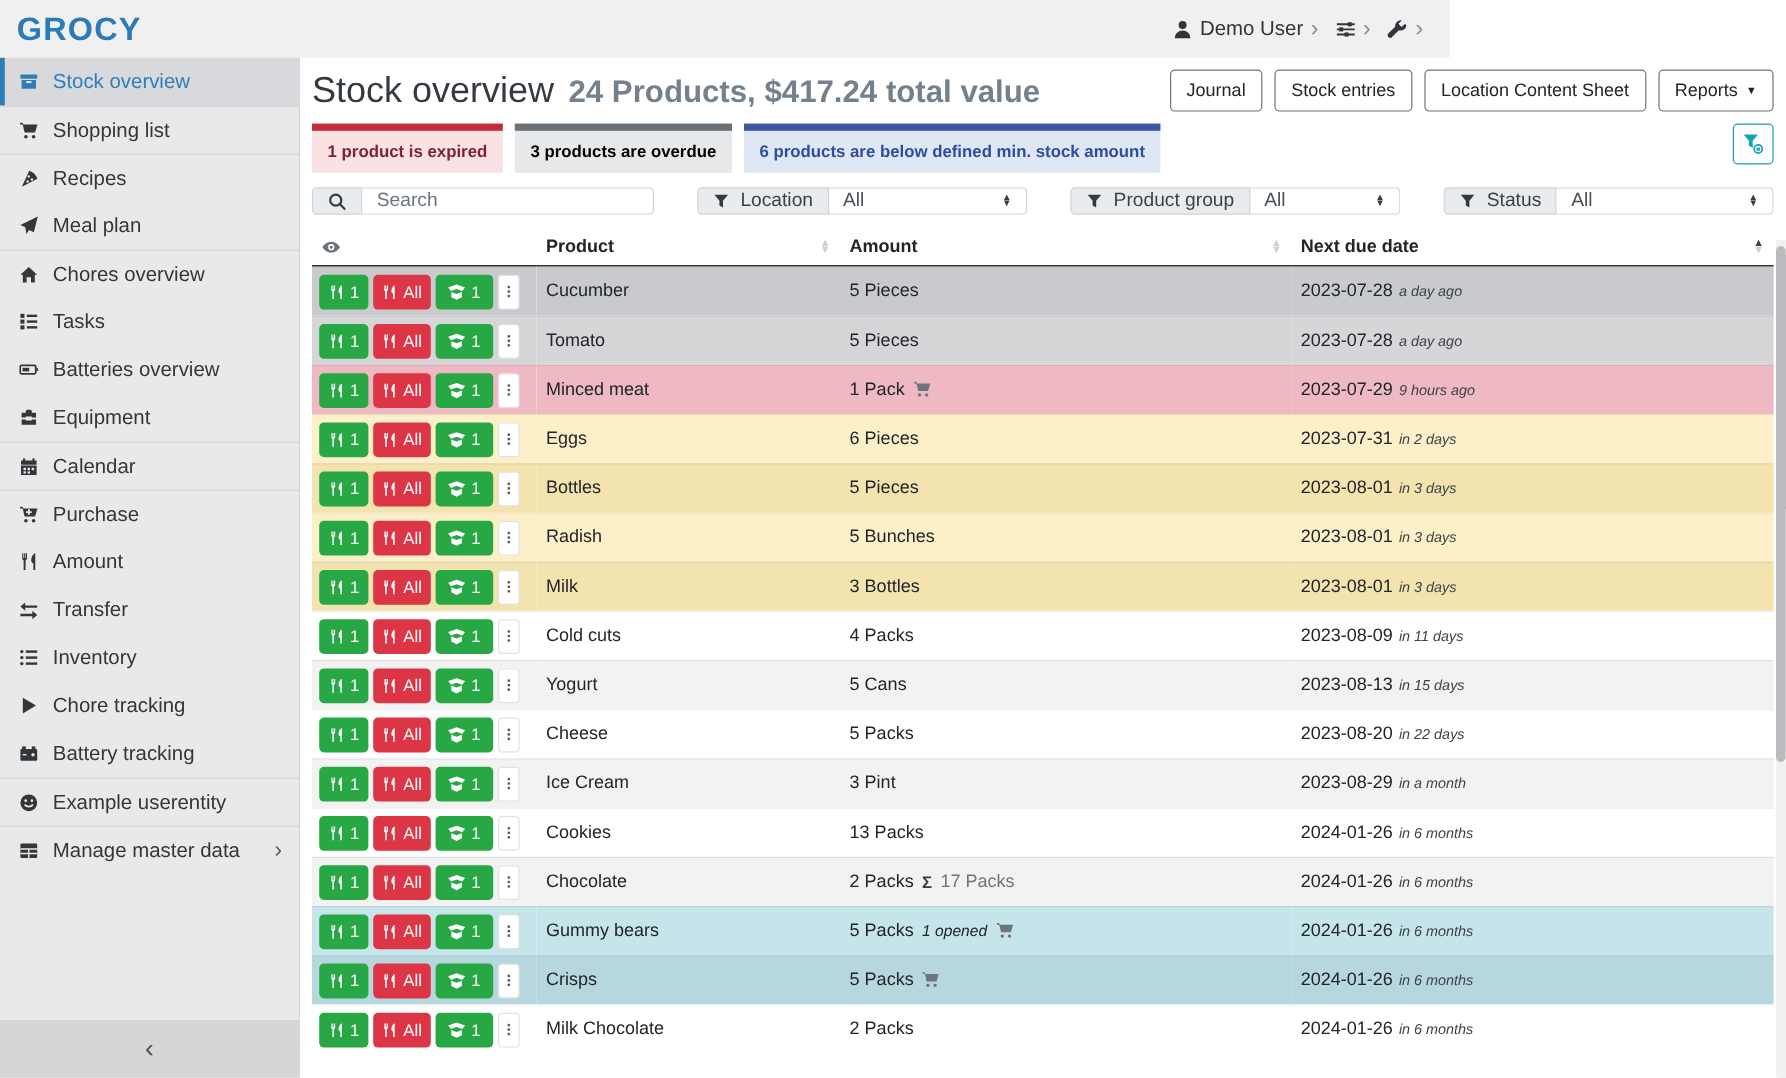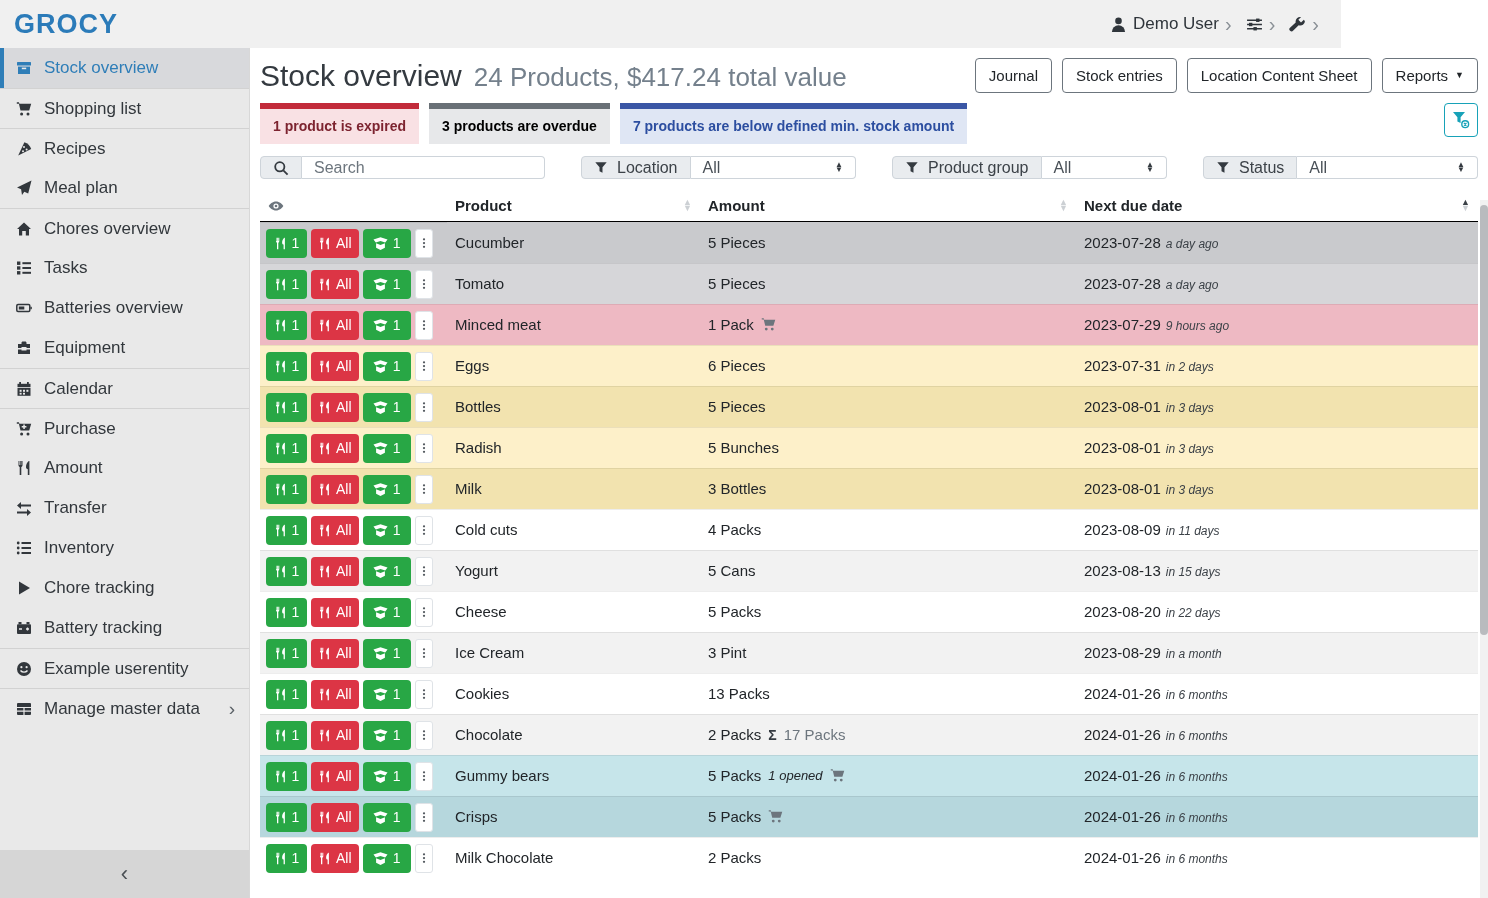--- a/index.html
+++ b/index.html
@@ -1,20 +1,20 @@
 <!DOCTYPE html>
 <html><head>
 <meta charset="utf-8">
 <style>
   * { margin:0; padding:0; box-sizing:border-box; }
   html,body { width:1488px; height:898px; overflow:hidden; background:#fff;
     font-family:"Liberation Sans", sans-serif; color:#32373c; }
 
   
-  .topbar { position:absolute; left:0; top:0; width:1341px; height:48px;
+  .topbar { position:absolute; left:0; top:0; width:1208px; height:48px;
     background:#f0f0f0; display:flex; align-items:center; justify-content:space-between; z-index:5; }
   .logo { font-size:27px; font-weight:900; letter-spacing:1px; color:#2b7bb9; padding-left:14px; }
   .topbar-right { display:flex; align-items:center; gap:14px; padding-right:22px; color:#2f353b; }
   .tb-group { display:flex; align-items:center; gap:6px; font-size:17px; }
   .tb-chev { color:#8a9096; font-size:20px; line-height:1; }
   [data-icon] svg { width:1em; height:1em; display:block; fill:currentColor; }
   .tb-ic { font-size:17px; }
 
   
   .sidebar { position:absolute; left:0; top:48px; width:250px; height:850px;
@@ -29,21 +29,21 @@
     background:#d6d6d6; display:flex; align-items:center; justify-content:center;
     font-size:22px; color:#4a4f54; cursor:pointer; }
 
   
   .main { position:absolute; left:250px; top:48px; width:1238px; height:850px;
     background:#fff; padding:8px 10px 0 10px; }
 
   .title-row { display:flex; align-items:center; justify-content:space-between; margin-top:2px; }
   .title-left { display:flex; align-items:baseline; gap:12px; }
   .page-title { font-size:30px; font-weight:500; color:#343a40; }
-  .page-subtitle { font-size:26px; font-weight:400; color:#74808c; }
+  .page-subtitle { font-size:26px; font-weight:700; color:#74808c; }
   .hdr-buttons { display:flex; gap:10px; }
   .btn-outline { background:#fff; border:1px solid #6c757d; border-radius:4px;
     font-size:15px; color:#212529; padding:8px 13px; display:flex; align-items:center; gap:7px; cursor:pointer; }
   .caret { font-size:9px; line-height:1; color:#212529; }
 
   
   .banner-row { display:flex; align-items:flex-start; gap:10px; margin-top:10px; height:40px; }
   .banner { border-top:6px solid; padding:9px 13px 10px; font-size:14px; font-weight:bold;
     white-space:nowrap; cursor:pointer; }
   .filter-clear-btn { margin-left:auto; width:34px; height:34px; border:1px solid #17a2b8; color:#17a2b8;
@@ -360,21 +360,21 @@
 
   <div class="banner-row">
 
     <div class="banner" style="border-top-color: rgb(194, 43, 58); background: rgb(249, 225, 228); color: rgb(125, 36, 48);">
     <span class="banner-text">1 product is expired</span>
   </div>
       <div class="banner" style="border-top-color: rgb(105, 112, 118); background: rgb(231, 232, 234); color: #000000;">
     <span class="banner-text">3 products are overdue</span>
   </div>
       <div class="banner" style="border-top-color: rgb(58, 86, 165); background: rgb(223, 230, 244); color: rgb(44, 78, 160);">
-    <span class="banner-text">7 products are below defined min. stock amount</span>
+    <span class="banner-text">6 products are below defined min. stock amount</span>
   </div>
       <div class="filter-clear-btn">
       <span data-icon="filter-clear-icon">
           <svg viewBox="0 0 18 18">
             <path d="M1 1h12L8.6 6.2v5.9L5.4 10.5V6.2z"></path>
             <circle cx="13.2" cy="13.2" r="3.4" fill="none" stroke="currentColor" stroke-width="1.4"></circle>
             <path d="M11.9 11.9l2.6 2.6M14.5 11.9l-2.6 2.6" stroke="currentColor" stroke-width="1.3" fill="none"></path>
           </svg>
         </span>
     </div>

